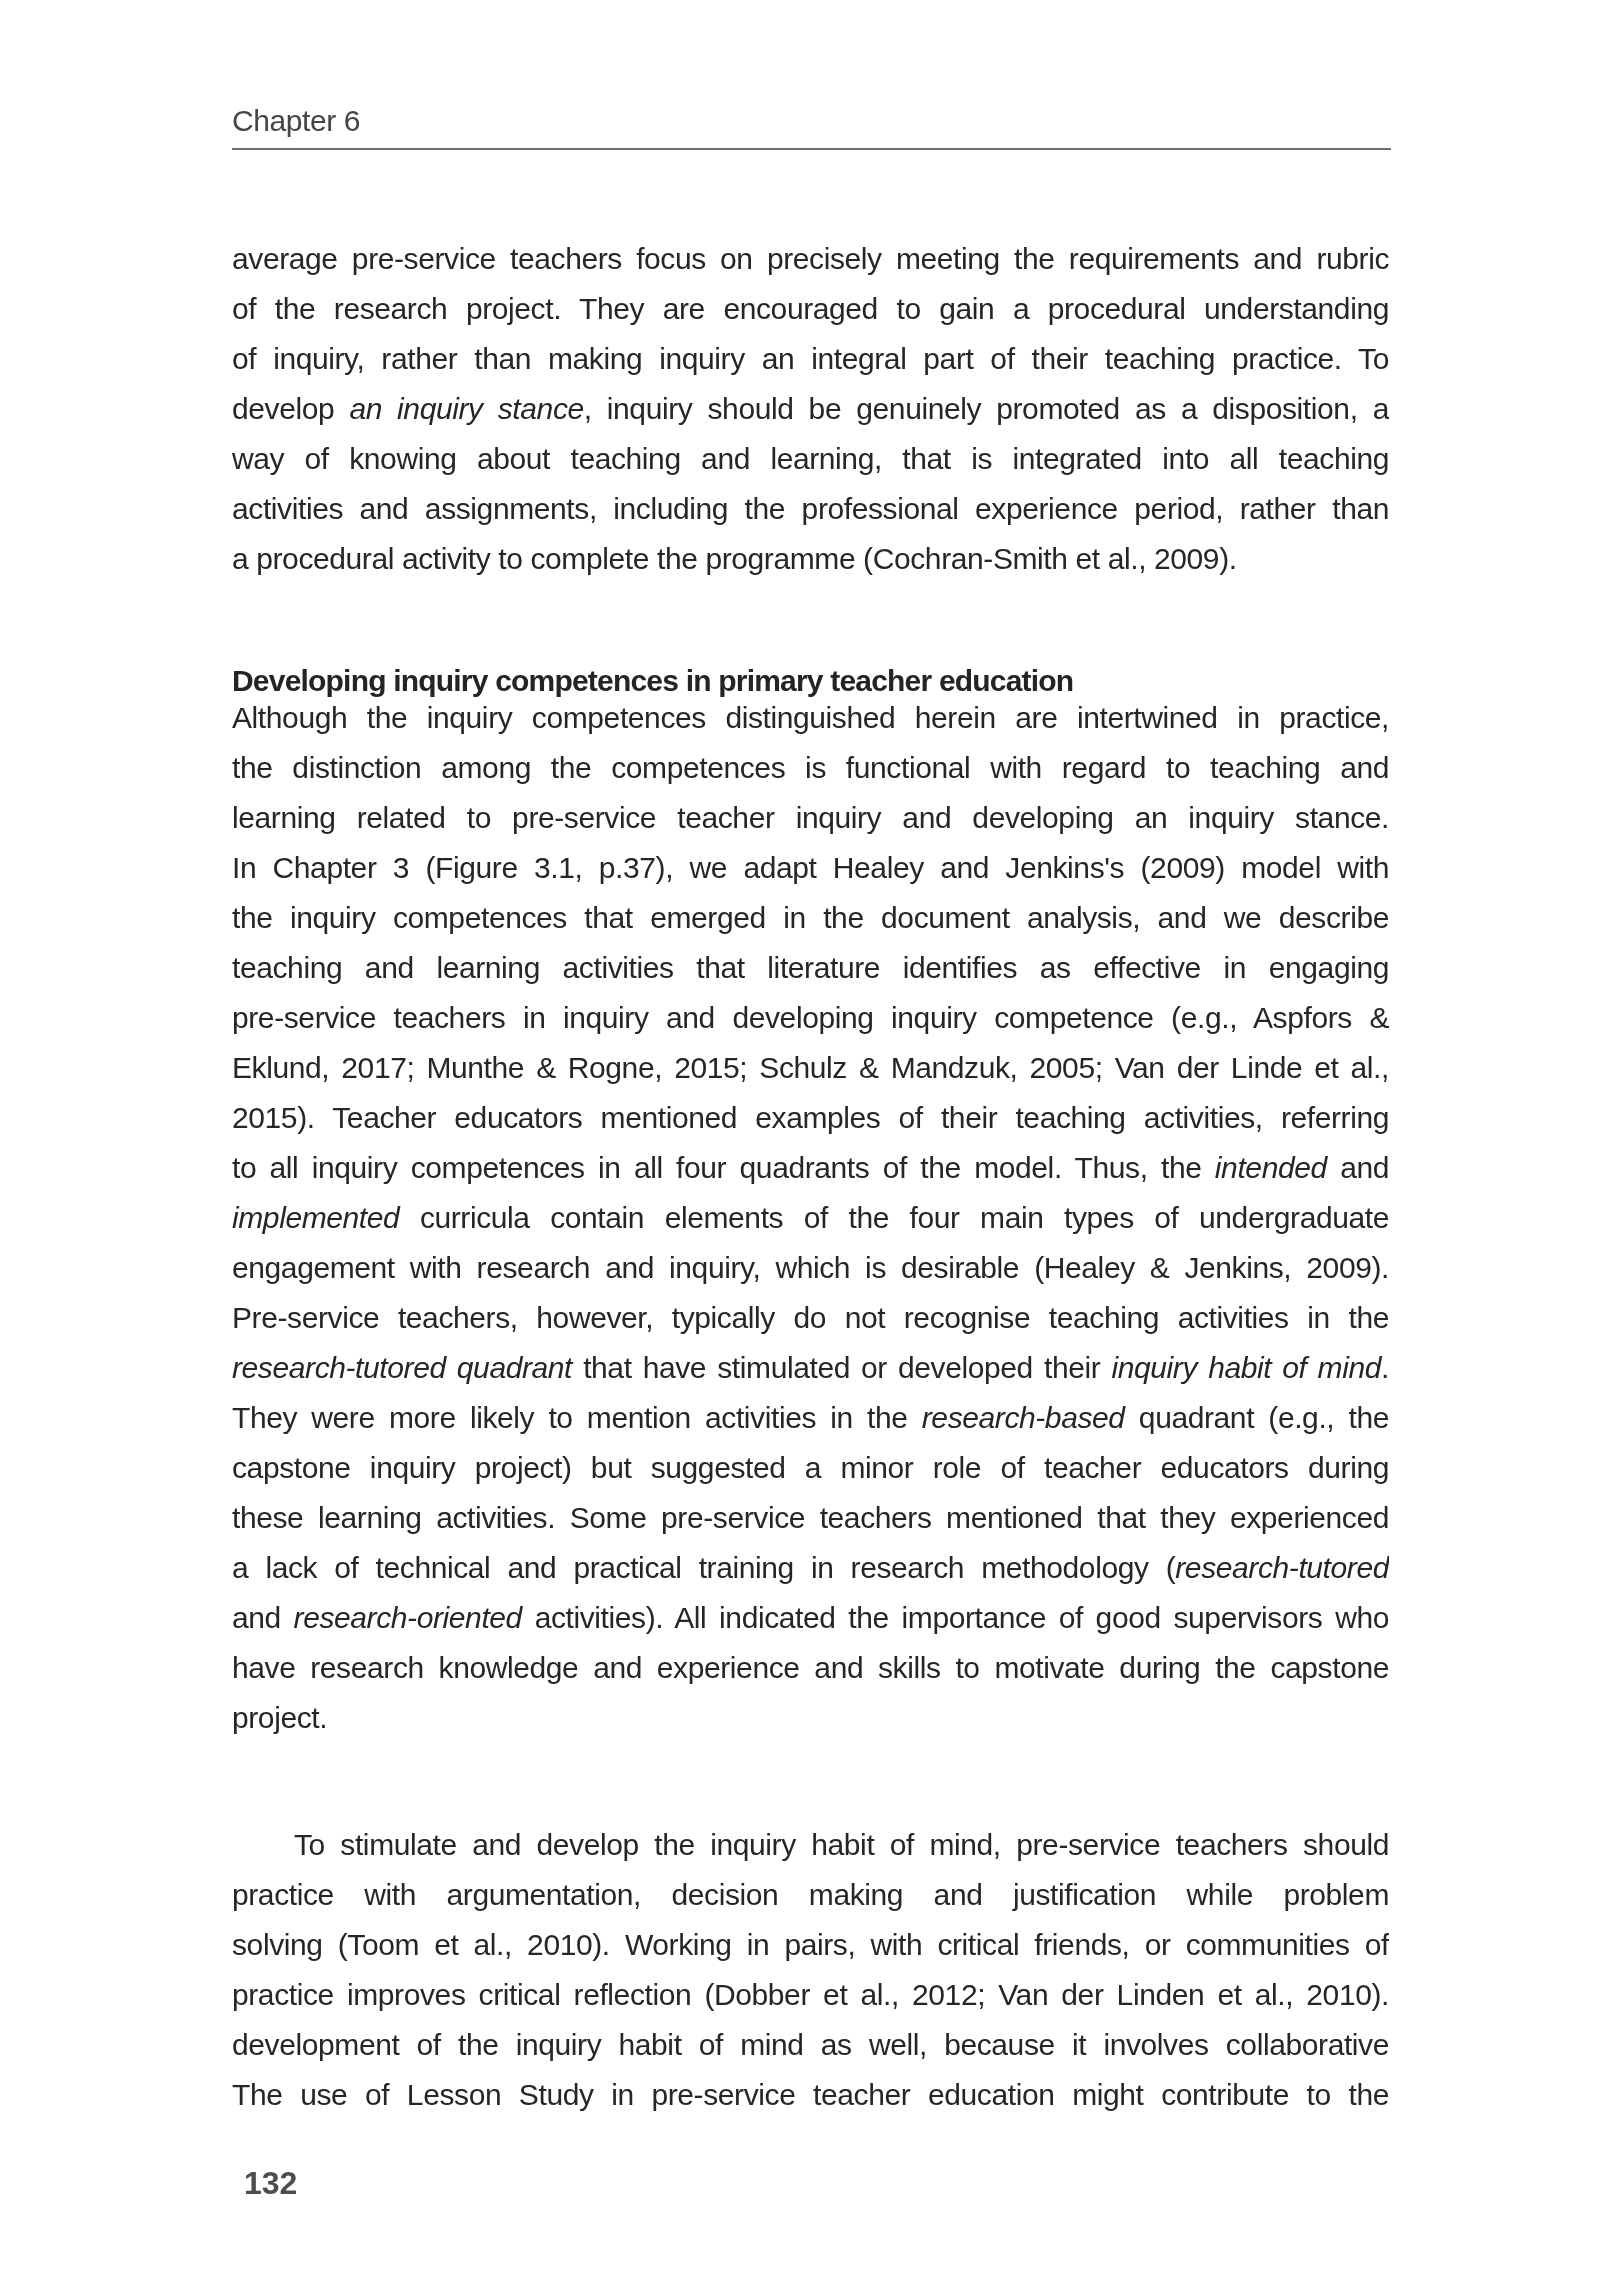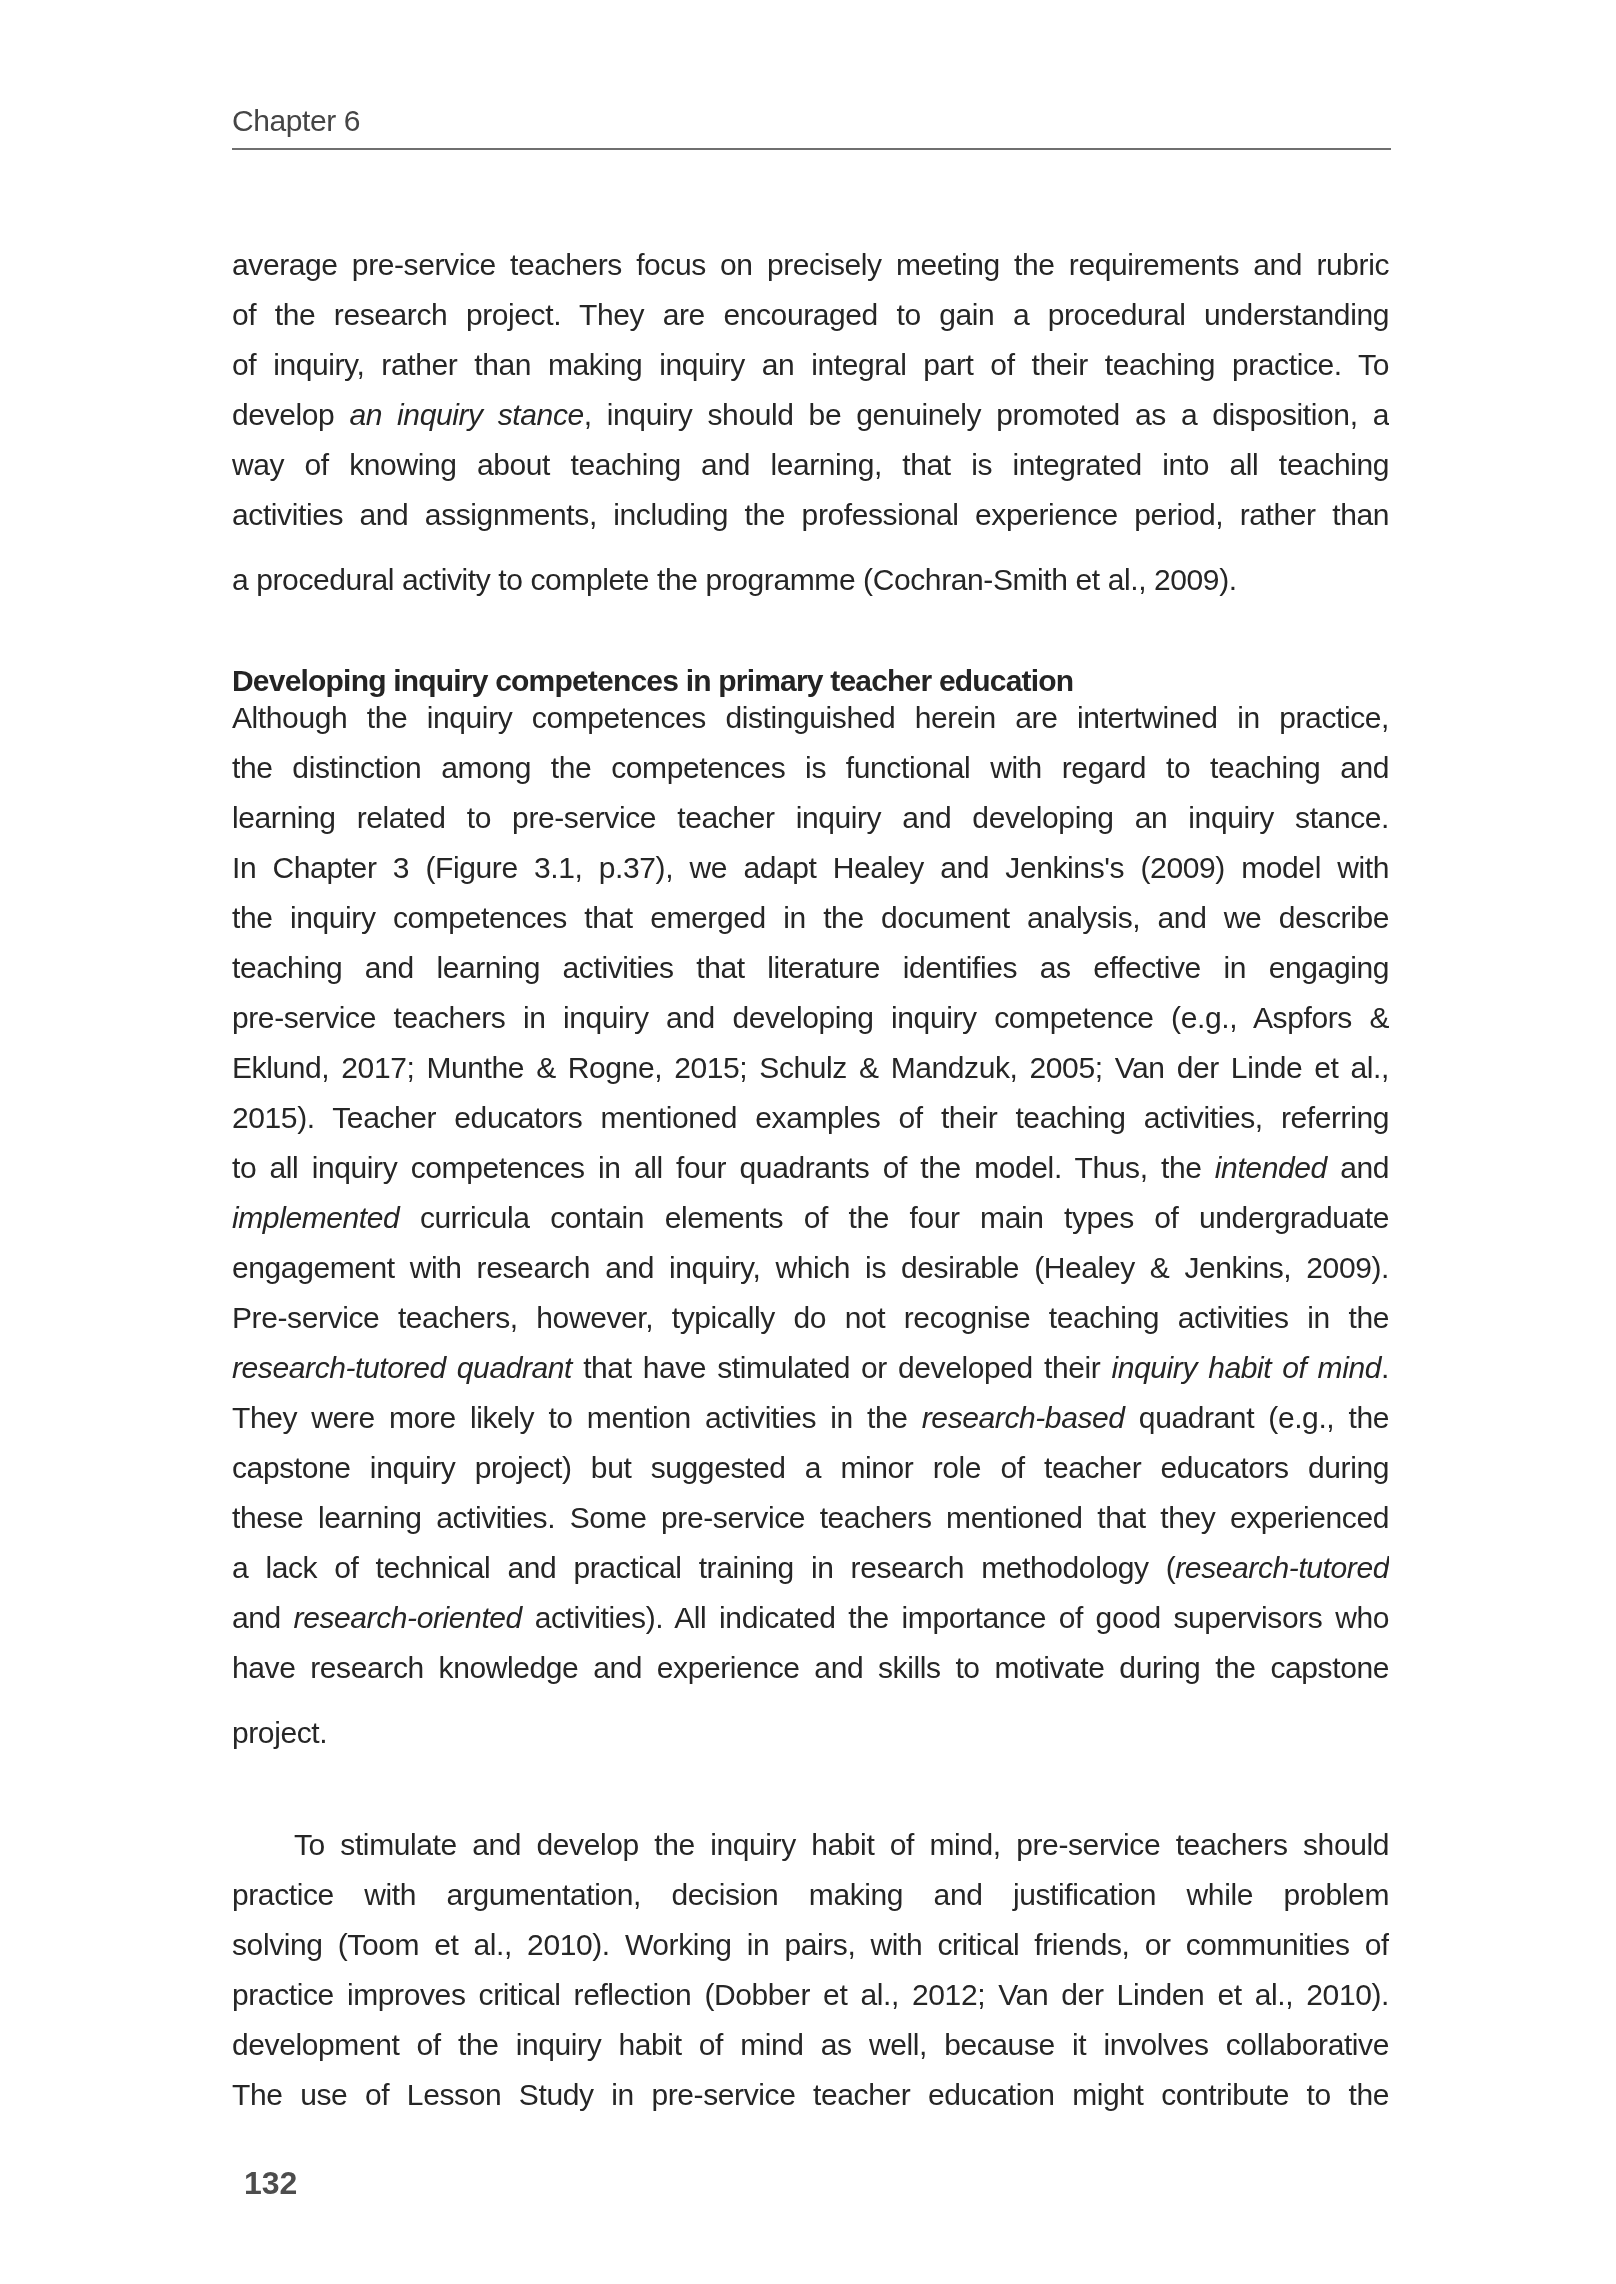--- a/index.html
+++ b/index.html
@@ -42,32 +42,32 @@
     left: 0;
     top: 656px;
     width: 1157px;
     font-weight: bold;
     font-size: 30px;
     line-height: 50px;
     letter-spacing: -0.8px;
     color: #242424;
   }
   .para { position: absolute; left: 0; width: 1157px; }
-  .para.p1 { top: 240px; }
+  .para.p1 { top: 234px; }
   .para.p2 { top: 693px; }
   .para.p3 { top: 1820px; }
   .line {
     height: 50px;
     line-height: 50px;
     text-align: justify;
     text-align-last: justify;
     overflow: hidden;
     white-space: normal;
   }
-  .line.last { text-align-last: left; margin-top: 15px; }
+  .line.last { text-align-last: left; }
   .line.indent { text-indent: 62px; }
   .it { font-style: italic; }
   .page-number {
     position: absolute;
     left: 244px;
     top: 2167px;
     font-size: 32px;
     line-height: 33px;
     font-weight: bold;
     color: #4d4d4d;

